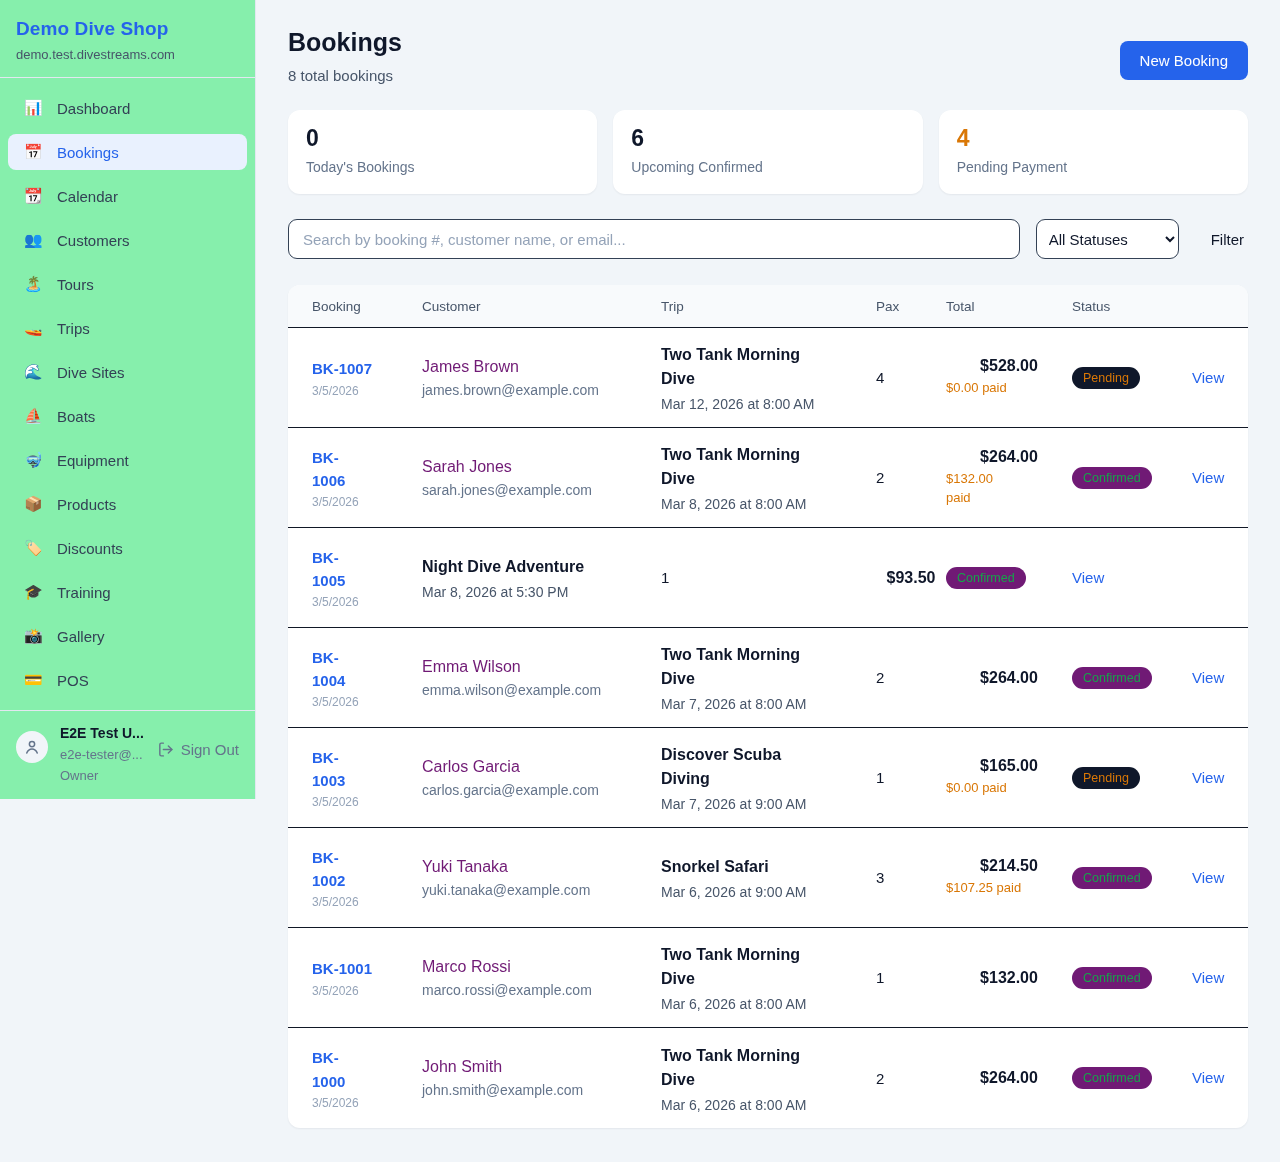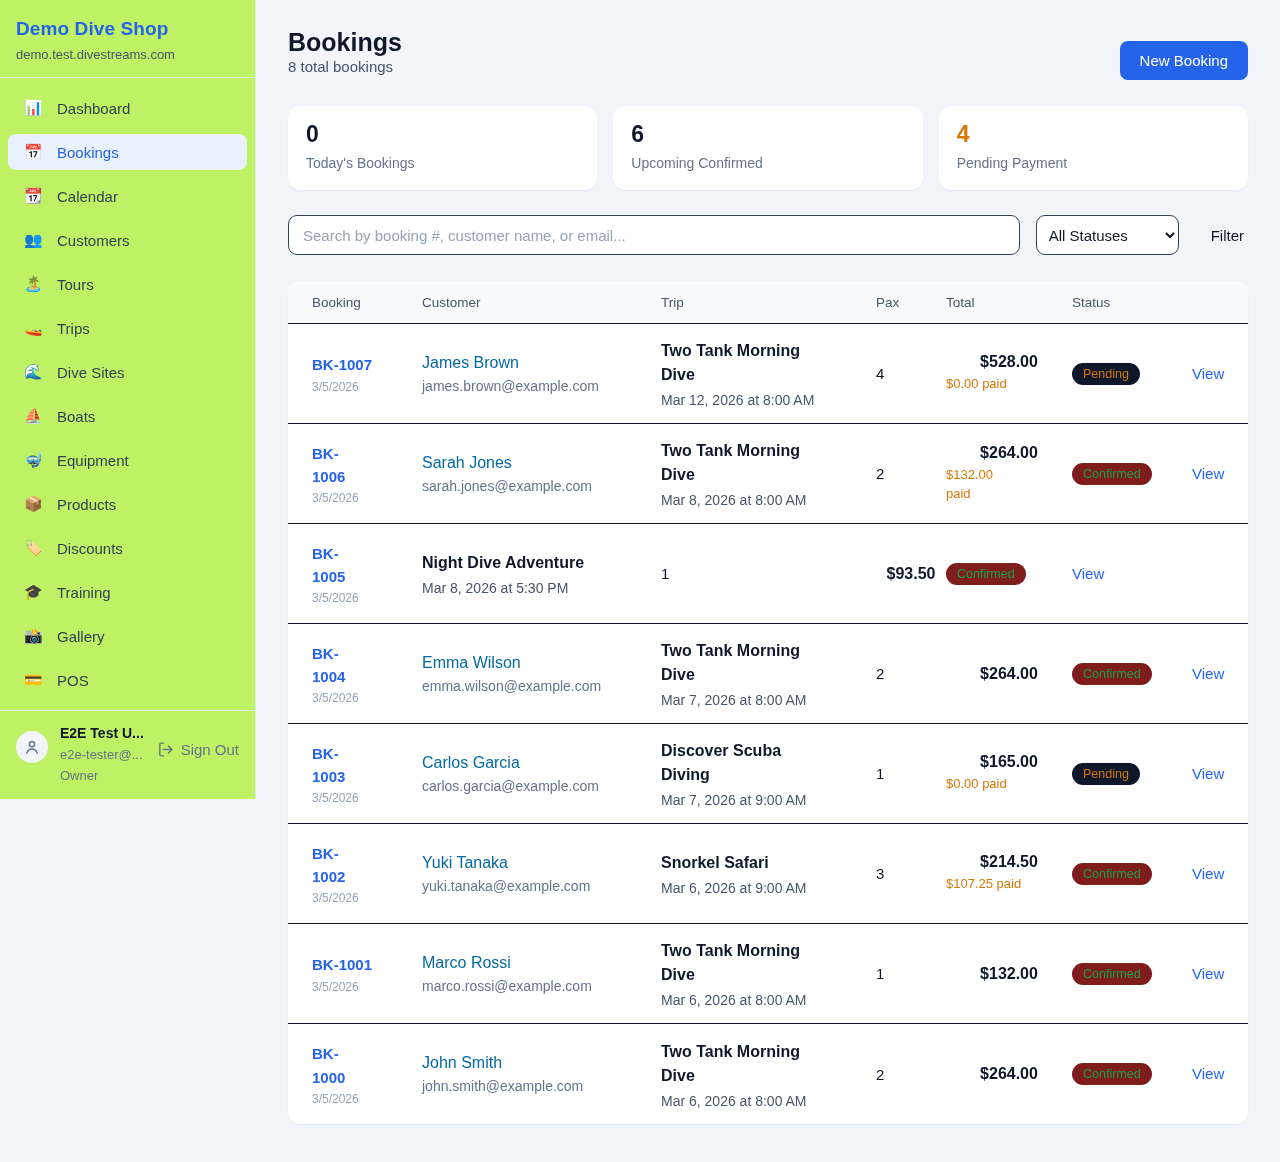--- a/index.html
+++ b/index.html
@@ -10,21 +10,21 @@
     font-family:"Liberation Sans", sans-serif;
     color:#0f172a;
     overflow:hidden;
     position:relative;
   }
 
   
   .sidebar {
     position:absolute; left:0; top:0;
     width:256px; min-height:799px;
-    background:#bef264;
+    background:#86efac;
     border-right:1px solid #e2e8f0;
     display:flex; flex-direction:column;
   }
   .sidebar-header { padding:18px 16px 15px; border-bottom:1px solid #e2e8f0; }
   .shop-name { color:#2563eb; font-size:19px; font-weight:bold; letter-spacing:.1px; }
   .shop-domain { color:#475569; font-size:13px; margin-top:7px; }
   .nav { padding:12px 8px; }
   .nav-item {
     display:flex; align-items:center; gap:13px;
     height:36px; padding:0 8px 0 15px; margin-bottom:8px;
@@ -46,21 +46,21 @@
   .user-email, .user-role { font-size:13px; color:#64748b; margin-top:6px; white-space:nowrap; }
   .signout-btn {
     display:flex; align-items:center; gap:7px; color:#64748b;
     font-size:15px; margin-top:16px; cursor:pointer; white-space:nowrap;
   }
 
   
   .main { margin-left:256px; padding:28px 32px 32px; }
   .page-header { display:flex; justify-content:space-between; align-items:flex-start; }
   .page-title { font-size:25px; font-weight:bold; color:#0f172a; }
-  .page-subtitle { font-size:15px; color:#475569; margin-top:1px; }
+  .page-subtitle { font-size:15px; color:#475569; margin-top:10px; }
   .new-booking-btn {
     background:#2563eb; color:#fff; border:none; border-radius:8px;
     font-family:inherit; font-size:15px; font-weight:500;
     padding:0 20px; height:39px; margin-top:13px; cursor:pointer;
   }
 
   .stats { display:grid; grid-template-columns:repeat(3,1fr); gap:16px; margin:26px 0 25px; }
   .stat-card {
     background:#fff; border-radius:12px; padding:15px 18px; height:84px;
     box-shadow:0 1px 2px rgba(15,23,42,.06);
@@ -93,33 +93,33 @@
   .t-header {
     height:43px; background:#f8fafc;
     border-bottom:1.5px solid #111827;
     font-size:13.5px; color:#475569; font-weight:500;
   }
   .t-row { height:100px; border-bottom:1px solid #111827; }
   .t-row:last-child { border-bottom:none; }
   .pre { white-space:pre-line; }
   .booking-id { color:#2563eb; font-size:15px; font-weight:bold; line-height:1.55; text-decoration:none; cursor:pointer; display:inline-block; }
   .booking-date { font-size:12px; color:#94a3b8; margin-top:3px; }
-  .customer-name { font-size:16px; color:#0369a1; }
+  .customer-name { font-size:16px; color:#701a75; }
   .customer-email { font-size:14px; color:#64748b; margin-top:6px; }
   .trip-name { font-size:16px; font-weight:bold; color:#0f172a; line-height:1.5; }
   .trip-date { font-size:14px; color:#475569; margin-top:5px; }
   .pax-cell { font-size:15px; color:#0f172a; }
   .total-amount { font-size:16px; font-weight:bold; color:#0f172a;text-align:center; }
   .total-paid { font-size:13px; color:#d97706; margin-top:4px; line-height:1.45; }
   .badge {
     display:inline-block; padding:4px 11px; border-radius:999px;
     font-size:12.5px; font-weight:500;
   }
   .badge.pending { background:#0f172a; color:#d97706; }
-  .badge.confirmed { background:#7f1d1d; color:#16a34a; }
+  .badge.confirmed { background:#701a75; color:#16a34a; }
   .view-link { color:#2563eb; font-size:15px; text-decoration:none; cursor:pointer; }
 </style>
 </head>
 <body>
 
 <aside class="sidebar">
   <div class="sidebar-header">
     <div class="shop-name">Demo Dive Shop</div>
     <div class="shop-domain">demo.test.divestreams.com</div>
   </div>

